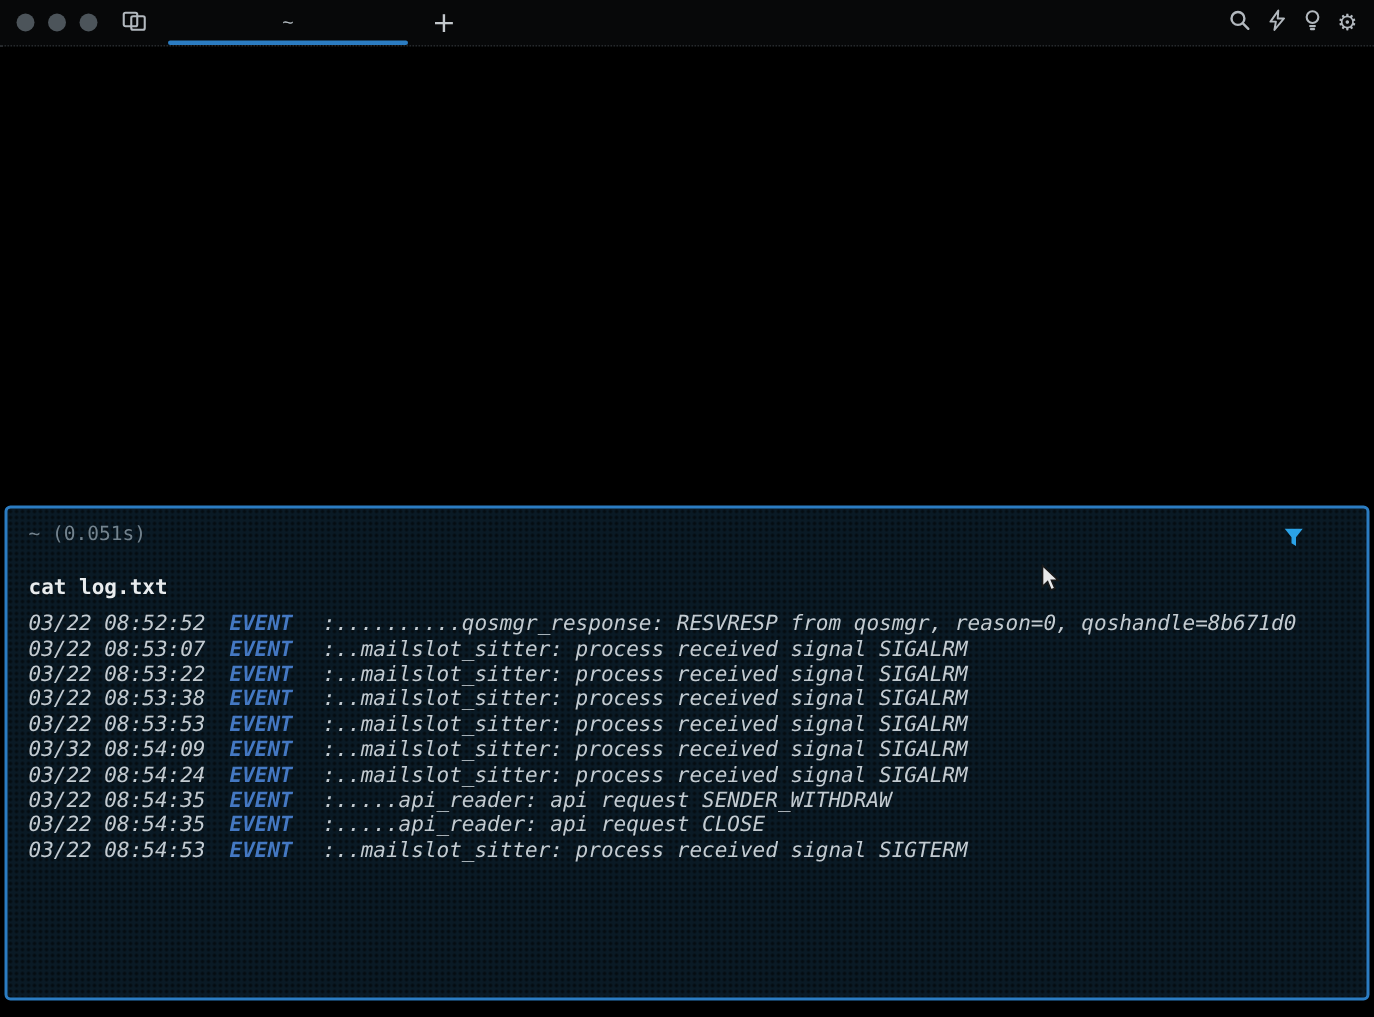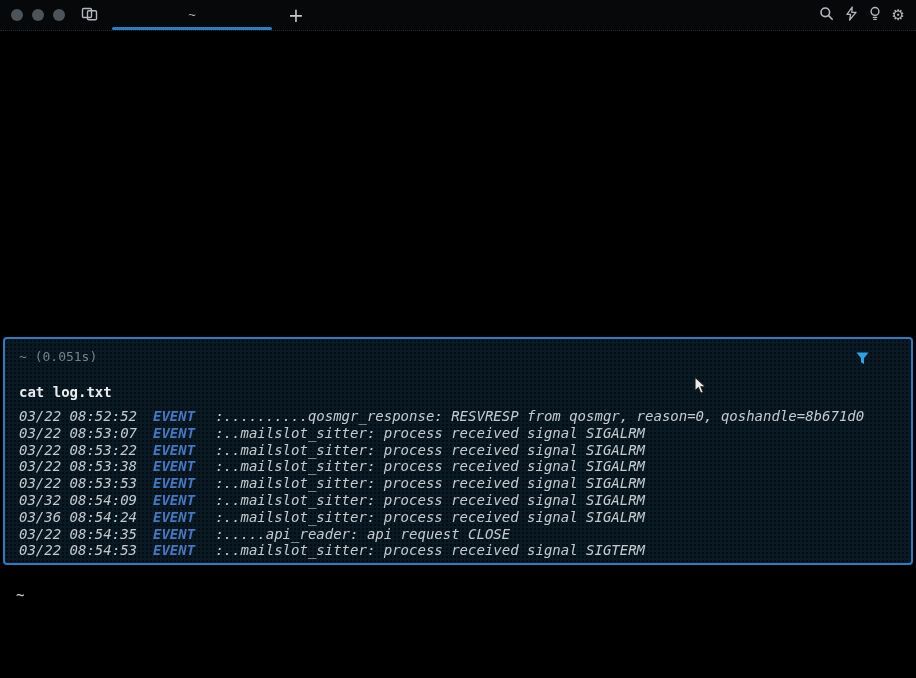--- a/index.html
+++ b/index.html
@@ -17,21 +17,21 @@
   .new-tab-btn{background:none;border:none;color:#c3c8cc;font-size:19px;line-height:30px;
     padding:0 8px;cursor:default;font-family:"DejaVu Sans",sans-serif;}
   .titlebar-spacer{flex:1;}
   .titlebar-icons{display:flex;align-items:center;gap:7px;padding-right:9px;}
   .tb-icon-btn{background:none;border:none;padding:2px;display:flex;align-items:center;justify-content:center;cursor:default;color:#b2b8be;}
   .gear-glyph{font-family:"DejaVu Sans",sans-serif;font-size:15px;color:#b2b8be;line-height:16px;}
 
   
   .scrollback-spacer{height:306px;background:#000;}
 
-  .command-block{box-sizing:border-box;margin:0 3px;height:228px;
+  .command-block{box-sizing:border-box;margin:0 3px;height:330px;
     border:2px solid #2b7cc2;border-radius:4px;position:relative;
     background-color:#0a1a25;
     background-image:radial-gradient(circle,rgba(0,0,0,0.55) 1px,transparent 1.2px);
     background-size:4px 4px;
     padding:9px 30px 0 14px;}
   .block-context{color:#73838e;font-size:13px;line-height:17px;white-space:pre;}
   .block-command{color:#e9ecee;font-size:14px;line-height:19px;font-weight:bold;margin-top:18px;white-space:pre;}
   .log-output{margin-top:6px;font-style:italic;}
   .log-row{white-space:pre;font-size:14px;line-height:16.8px;}
   .log-ts{color:#c3cbd1;}
@@ -125,22 +125,23 @@
   <div class="log-row"><span class="log-ts">03/22 08:53:07</span><span class="log-gap1"></span><span class="log-lvl">EVENT</span><span class="log-gap2"></span><span class="log-msg">:..mailslot_sitter: process received signal SIGALRM</span></div>
 
   <div class="log-row"><span class="log-ts">03/22 08:53:22</span><span class="log-gap1"></span><span class="log-lvl">EVENT</span><span class="log-gap2"></span><span class="log-msg">:..mailslot_sitter: process received signal SIGALRM</span></div>
 
   <div class="log-row"><span class="log-ts">03/22 08:53:38</span><span class="log-gap1"></span><span class="log-lvl">EVENT</span><span class="log-gap2"></span><span class="log-msg">:..mailslot_sitter: process received signal SIGALRM</span></div>
 
   <div class="log-row"><span class="log-ts">03/22 08:53:53</span><span class="log-gap1"></span><span class="log-lvl">EVENT</span><span class="log-gap2"></span><span class="log-msg">:..mailslot_sitter: process received signal SIGALRM</span></div>
 
   <div class="log-row"><span class="log-ts">03/32 08:54:09</span><span class="log-gap1"></span><span class="log-lvl">EVENT</span><span class="log-gap2"></span><span class="log-msg">:..mailslot_sitter: process received signal SIGALRM</span></div>
 
-  <div class="log-row"><span class="log-ts">03/36 08:54:24</span><span class="log-gap1"></span><span class="log-lvl">EVENT</span><span class="log-gap2"></span><span class="log-msg">:..mailslot_sitter: process received signal SIGALRM</span></div>
+  <div class="log-row"><span class="log-ts">03/22 08:54:24</span><span class="log-gap1"></span><span class="log-lvl">EVENT</span><span class="log-gap2"></span><span class="log-msg">:..mailslot_sitter: process received signal SIGALRM</span></div>
 
+  <div class="log-row"><span class="log-ts">03/22 08:54:35</span><span class="log-gap1"></span><span class="log-lvl">EVENT</span><span class="log-gap2"></span><span class="log-msg">:.....api_reader: api request SENDER_WITHDRAW</span></div>
 
 
   <div class="log-row"><span class="log-ts">03/22 08:54:35</span><span class="log-gap1"></span><span class="log-lvl">EVENT</span><span class="log-gap2"></span><span class="log-msg">:.....api_reader: api request CLOSE</span></div>
 
   <div class="log-row"><span class="log-ts">03/22 08:54:53</span><span class="log-gap1"></span><span class="log-lvl">EVENT</span><span class="log-gap2"></span><span class="log-msg">:..mailslot_sitter: process received signal SIGTERM</span></div>
 </div>
 </div>
 
 <div class="prompt-area">
   <span class="prompt-symbol">~</span>

